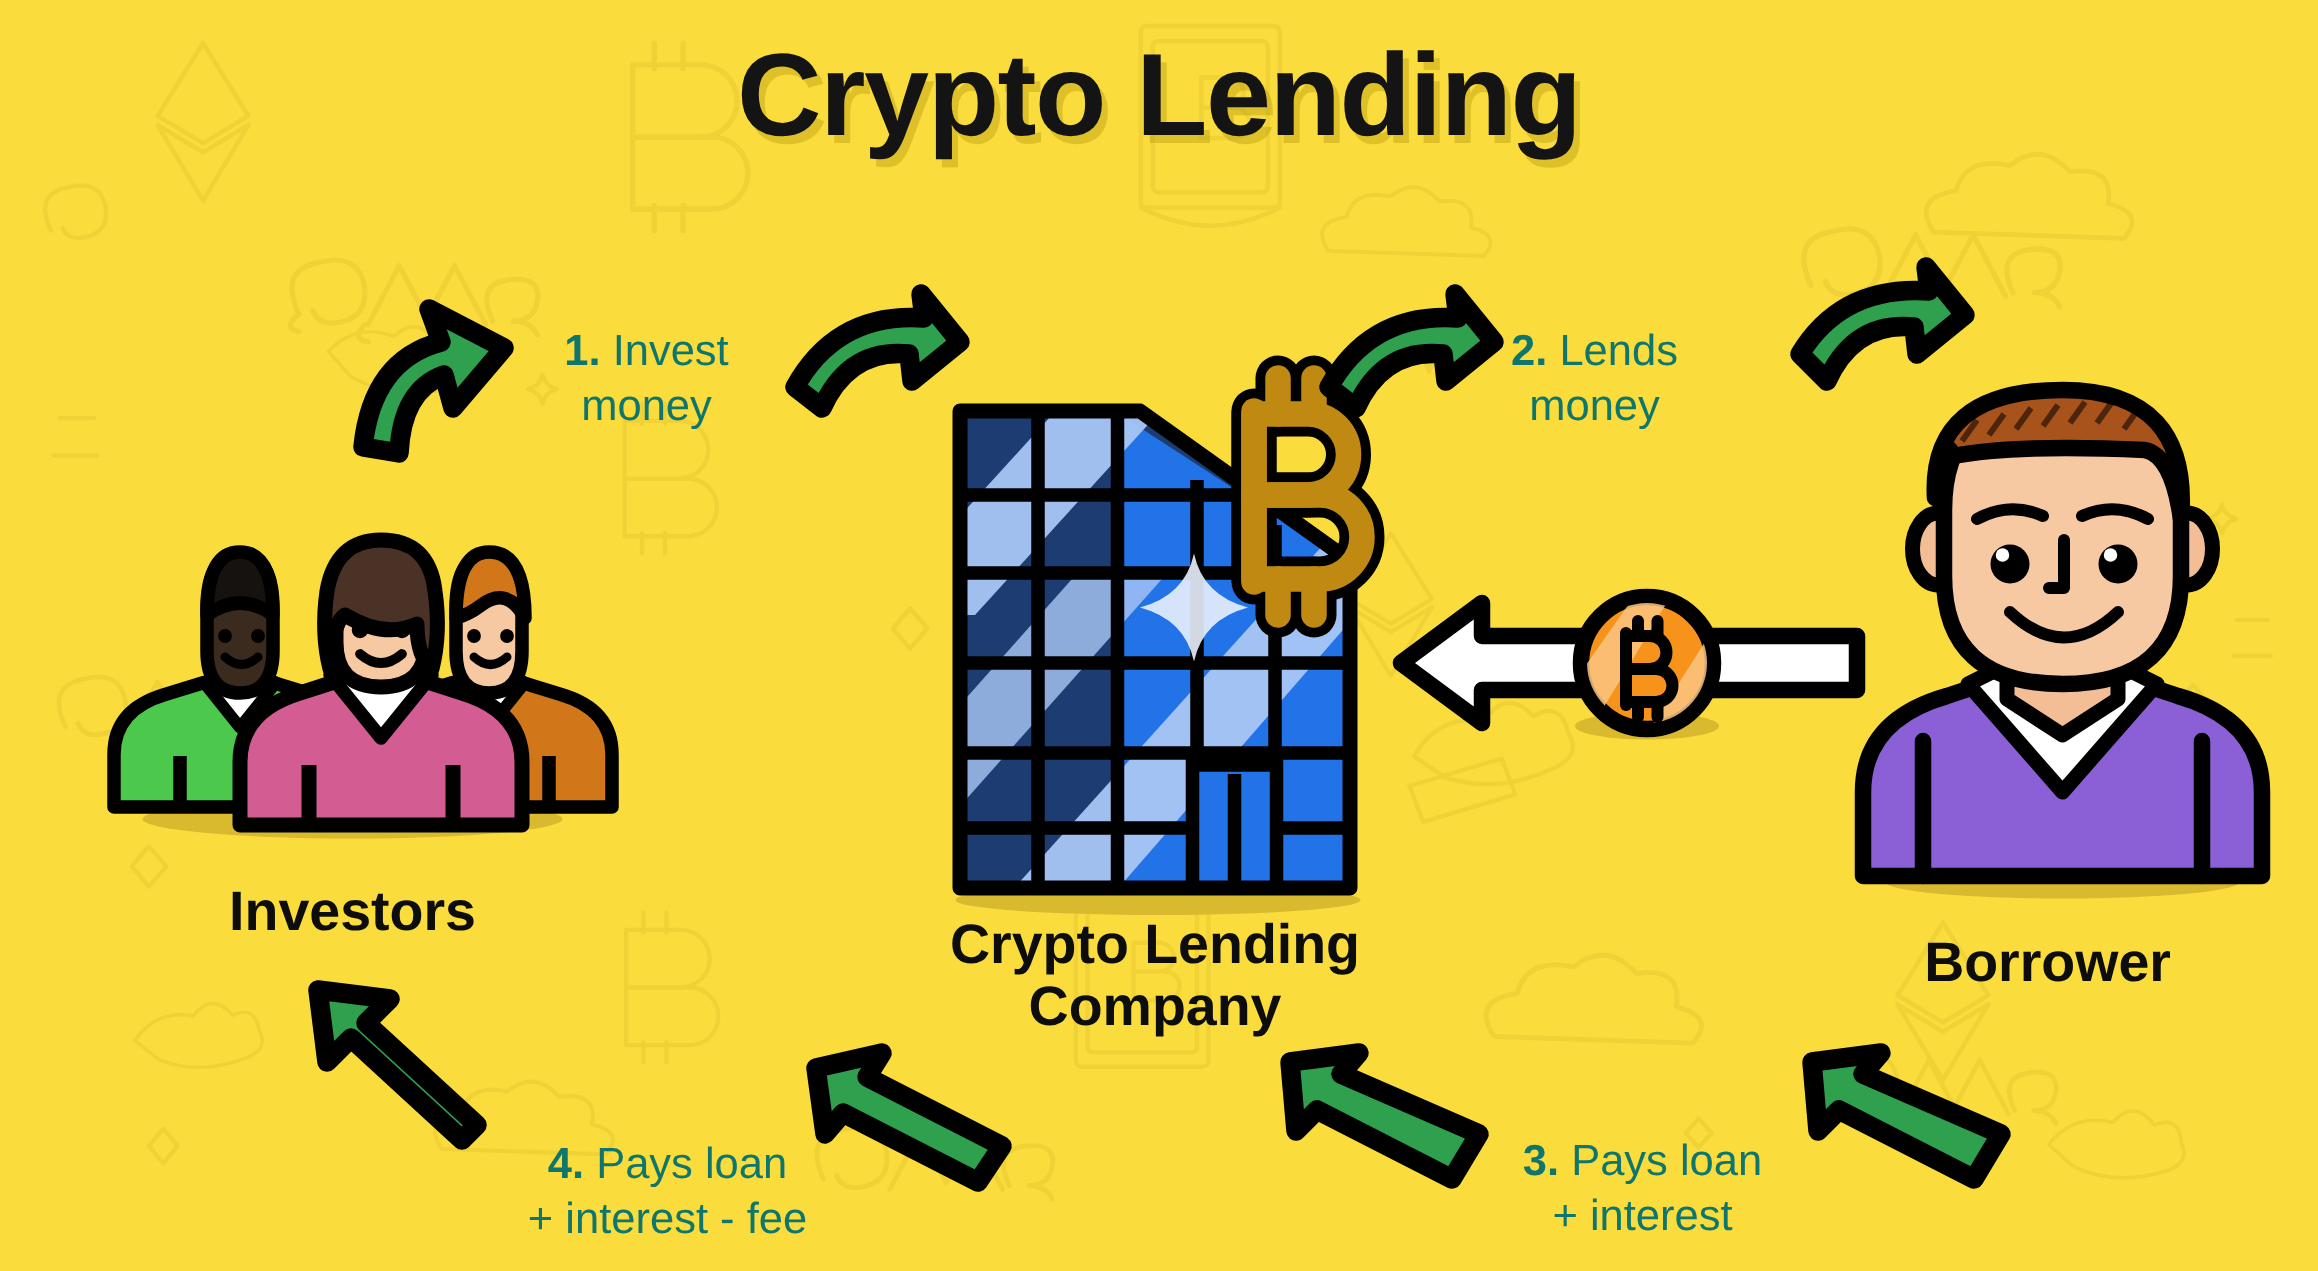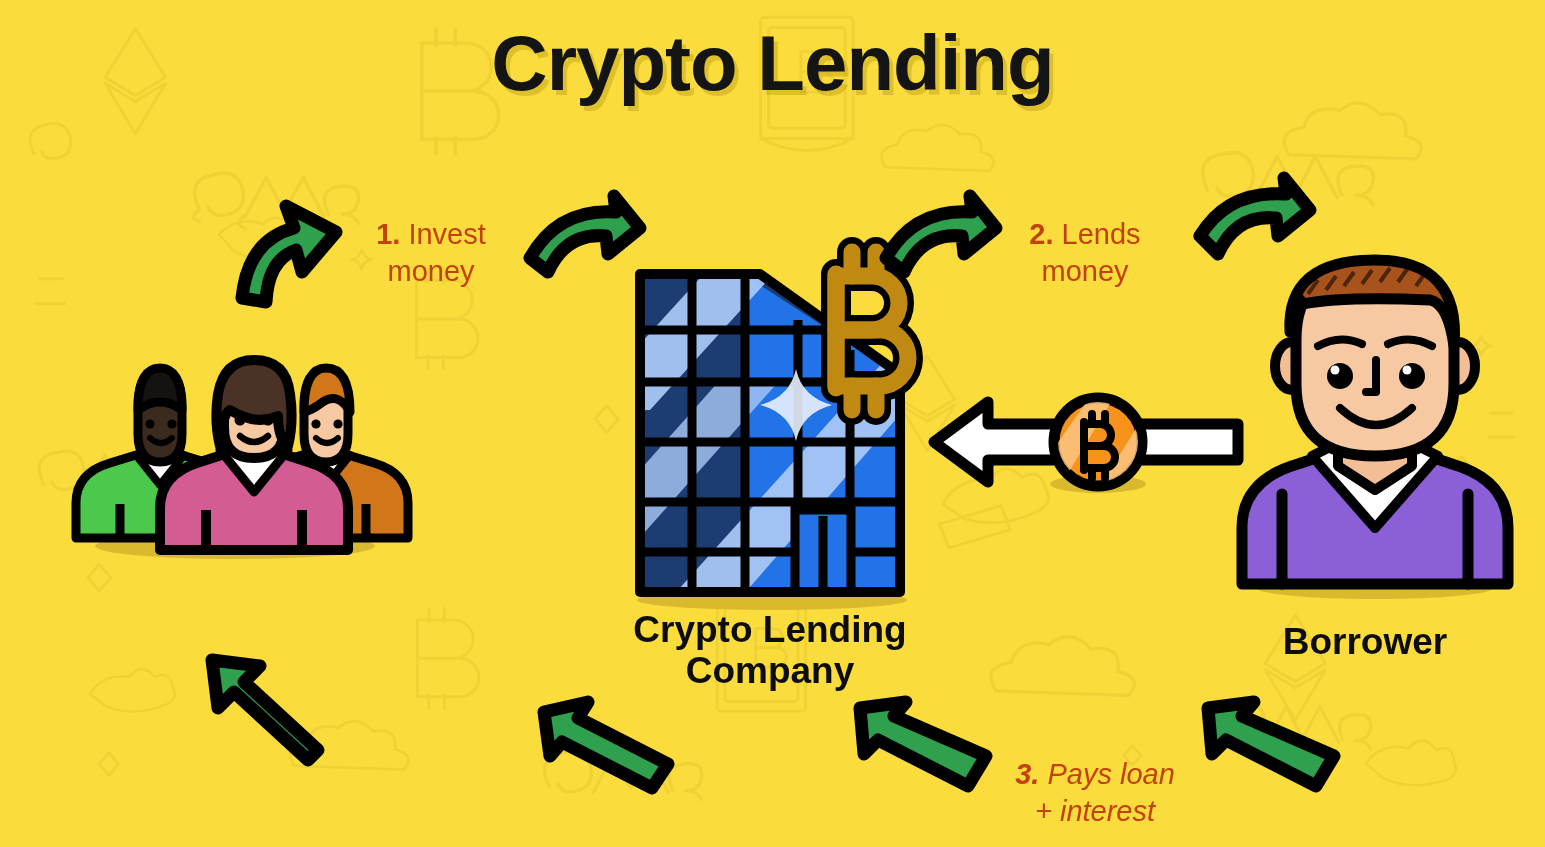--- a/index.html
+++ b/index.html
@@ -16,21 +16,21 @@
 
   
   .title{
     position:absolute;left:0;right:0;top:18px;text-align:center;
     font-size:78px;font-weight:bold;color:#141414;letter-spacing:-1px;
     text-shadow:4px 5px 0 rgba(160,130,0,.30);
   }
 
   
   .caption{
-    position:absolute;text-align:center;color:#c2410c;
+    position:absolute;text-align:center;color:#0f766e;
     font-size:29px;line-height:1.25;white-space:pre-line;
   }
   .step-num{font-weight:bold;}
 
   .node-label{
     position:absolute;text-align:center;color:#0D0D0D;
     font-size:37px;font-weight:bold;line-height:1.1;white-space:pre-line;
   }
 
   
@@ -186,20 +186,21 @@
         <path d="M146 192 v-40 M242 192 v-40" stroke="#000" stroke-width="10" fill="none"></path>
         <path d="M160 92 l34 42 l34 -42 l-16 -8 h-36 z" fill="#fff" stroke="#000" stroke-width="9" stroke-linejoin="round"></path>
         <path d="M164 42 q0 -38 30 -38 q30 0 30 38 v28 q0 30 -30 30 q-30 0 -30 -30 z" fill="#F6C9A2" stroke="#000" stroke-width="10" stroke-linejoin="round"></path>
         <path d="M158 36 q6 -34 36 -34 q32 0 36 34 q4 28 -2 52 q-10 -8 -10 -30 q-22 10 -48 -6 q-8 4 -10 36 q-6 -24 -2 -52 z" fill="#4B3226" stroke="#000" stroke-width="10" stroke-linejoin="round"></path>
         <circle cx="180" cy="62" r="5.5" fill="#000"></circle>
           <circle cx="208" cy="62" r="5.5" fill="#000"></circle>
         <path d="M180 78 q14 12 28 0" stroke="#000" stroke-width="6.5" fill="none" stroke-linecap="round"></path>
       </g>
     </svg>
   </div>
+  <div class="node-label" style="left:60px;top:588px;width:350px;">Investors</div>
 
   <div class="art layer-art" style="left:600px;top:230px;width:340px;height:380px;">
     <svg viewBox="0 0 340 380" width="340" height="380" xmlns="http://www.w3.org/2000/svg">
       <defs>
         <clipPath id="bodyClip">
             <path d="M40 44 h120 l140 100 v218 h-260 z"></path>
           </clipPath>
       </defs>
       <ellipse cx="172" cy="370" rx="135" ry="10" fill="#D9B92E"></ellipse>
 
@@ -294,21 +295,21 @@
     <svg viewBox="0 0 130 90" width="130" height="90" xmlns="http://www.w3.org/2000/svg">
       <path d="M14 66 q28 -50 86 -46 l-2 -16 l26 32 l-32 26 l-2 -18 q-40 -4 -58 36 z" fill="#2EA04E" stroke="#000" stroke-width="13" stroke-linejoin="round" stroke-linecap="round"></path>
     </svg>
   </div>
 
   <div class="art layer-arrow" style="left:872px;top:192px;width:130px;height:90px;">
     <svg viewBox="0 0 130 90" width="130" height="90" xmlns="http://www.w3.org/2000/svg">
       <path d="M14 66 q28 -50 86 -46 l-2 -16 l26 32 l-32 26 l-2 -18 q-40 -4 -58 36 z" fill="#2EA04E" stroke="#000" stroke-width="13" stroke-linejoin="round" stroke-linecap="round"></path>
     </svg>
   </div>
-  <div class="caption layer-text" style="left:990px;top:180px;width:190px;text-align:center;">
+  <div class="caption layer-text" style="left:968px;top:180px;width:190px;text-align:center;">
     <span class="step-num">2.</span><span> Lends
 money</span>
   </div>
 
   <div class="art layer-arrow" style="left:1186px;top:186px;width:130px;height:90px;">
     <svg viewBox="0 0 130 90" width="130" height="90" xmlns="http://www.w3.org/2000/svg">
       <path d="M14 50 q28 -46 86 -42 l-2 -16 l26 32 l-32 26 l-2 -18 q-40 -4 -58 36 z" fill="#2EA04E" stroke="#000" stroke-width="13" stroke-linejoin="round" stroke-linecap="round"></path>
     </svg>
   </div>
 
@@ -337,33 +338,37 @@
         </g>
       </g>
     </svg>
   </div>
 
   <div class="art layer-arrow" style="left:186px;top:652px;width:160px;height:120px;">
     <svg viewBox="0 0 160 120" width="160" height="120" xmlns="http://www.w3.org/2000/svg">
       <path d="M122 108 L48 40 l-16 16 l-6 -48 l48 6 l-16 16 l74 68 z" fill="#2EA04E" stroke="#000" stroke-width="13" stroke-linejoin="round" stroke-linecap="round"></path>
     </svg>
   </div>
+  <div class="caption layer-text" style="left:320px;top:722px;width:250px;">
+    <span class="step-num">4.</span><span> Pays loan
++ interest - fee</span>
+  </div>
 
   <div class="art layer-arrow" style="left:534px;top:698px;width:150px;height:90px;">
     <svg viewBox="0 0 150 90" width="150" height="90" xmlns="http://www.w3.org/2000/svg">
       <path d="M16 66 L106 20 l-10 -16 l44 10 l-6 44 l-12 -14 l-90 46 z" fill="#2EA04E" stroke="#000" stroke-width="13" stroke-linejoin="round" stroke-linecap="round" transform="translate(150,0) scale(-1,1)"></path>
     </svg>
   </div>
 
   <div class="art layer-arrow" style="left:852px;top:700px;width:150px;height:100px;">
     <svg viewBox="0 0 150 100" width="150" height="100" xmlns="http://www.w3.org/2000/svg">
       <path d="M16 56 L108 16 l-12 -14 l46 6 l-4 46 l-14 -14 l-90 46 z" fill="#2EA04E" stroke="#000" stroke-width="13" stroke-linejoin="round" stroke-linecap="round" transform="translate(150,0) scale(-1,1)"></path>
     </svg>
   </div>
-  <div class="caption layer-text" style="left:980px;top:720px;width:230px;font-style:italic;">
+  <div class="caption layer-text" style="left:980px;top:720px;width:230px;">
     <span class="step-num">3.</span><span> Pays loan
 + interest</span>
   </div>
 
   <div class="art layer-arrow" style="left:1200px;top:700px;width:150px;height:95px;">
     <svg viewBox="0 0 150 95" width="150" height="95" xmlns="http://www.w3.org/2000/svg">
       <path d="M16 56 L108 16 l-12 -14 l46 6 l-4 46 l-14 -14 l-90 46 z" fill="#2EA04E" stroke="#000" stroke-width="13" stroke-linejoin="round" stroke-linecap="round" transform="translate(150,0) scale(-1,1)"></path>
     </svg>
   </div>
 

